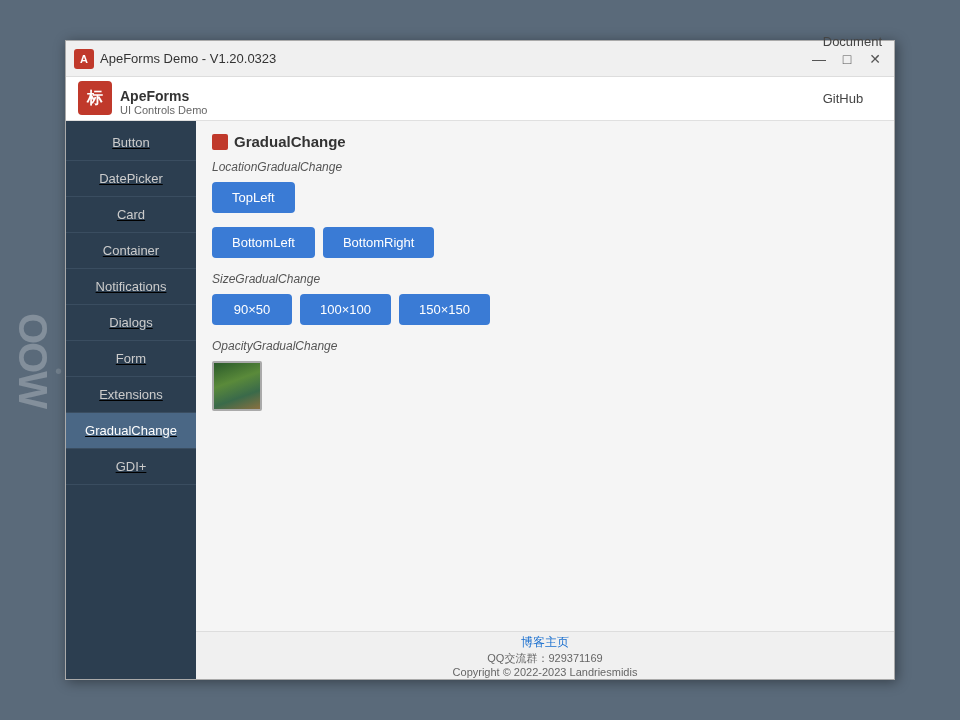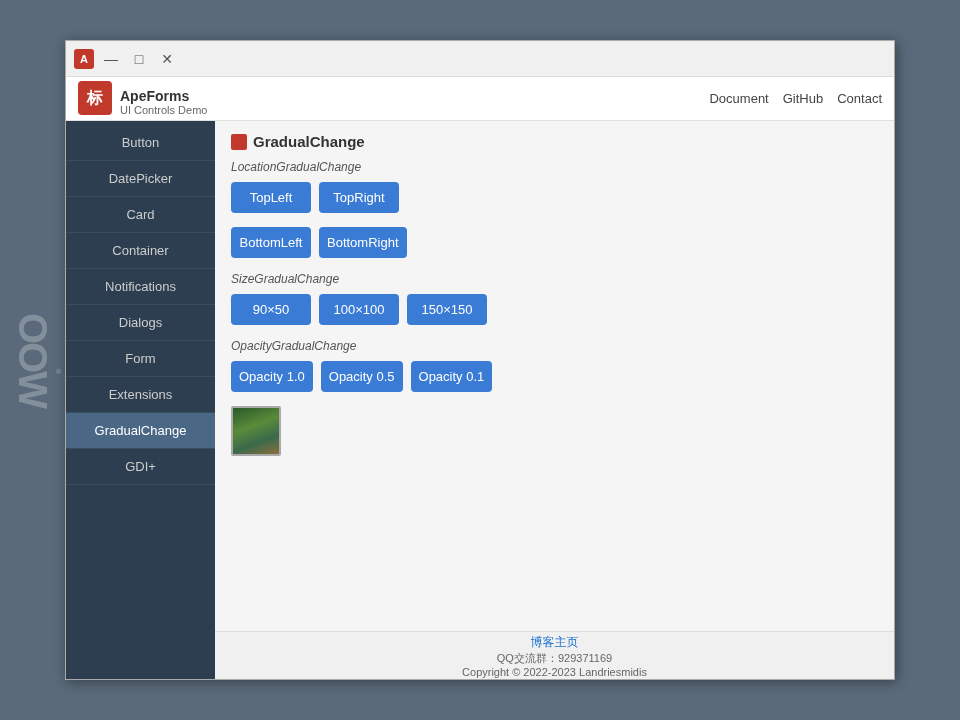--- a/index.html
+++ b/index.html
@@ -108,44 +108,46 @@
       font-size: 14px;
       font-weight: bold;
       color: #333;
     }
     .logo-subtitle {
       font-size: 11px;
       color: #666;
     }
     .nav-links {
       display: flex;
-      gap: 14px;
+      gap: 42px;
+      flex-direction: column;
     }
     .nav-link {
       font-size: 13px;
       color: #444;
       cursor: pointer;
       text-decoration: none;
     }
 
     
     .main-layout {
       display: flex;
       flex: 1;
       overflow: hidden;
     }
 
     
     .sidebar {
-      width: 149px;
+      width: 130px;
       background: #2c3e50;
       display: flex;
       flex-direction: column;
       flex-shrink: 0;
       padding-top: 4px;
+      text-decoration: underline;
     }
     .sidebar-item {
       padding: 10px 0;
       text-align: center;
       color: #ccc;
       cursor: pointer;
       font-size: 13px;
       border-bottom: 1px solid #3a4d60;
     }
     .sidebar-item.active { background: #4a6785; color: #fff; }
@@ -193,21 +195,21 @@
       font-style: italic;
     }
 
     
     .btn-group {
       display: flex;
       gap: 8px;
       margin-bottom: 14px;
     }
     .demo-btn {
-      padding: 8px 8px;
+      padding: 8px 20px;
       background: #3a7bd5;
       color: #fff;
       border: none;
       border-radius: 4px;
       font-size: 13px;
       cursor: pointer;
       min-width: 80px;
     }
 
     
@@ -277,20 +279,21 @@
 
 <span class="bg-text">OOW</span>
 <span class="bg-dots">• •</span>
 
 <div class="window">
 
   <div class="title-bar">
     <div class="title-bar-icon">
       <span>A</span>
     </div>
+    <span class="title-bar-text">ApeForms Demo - V1.20.0323</span>
     <div class="title-bar-controls">
       <button class="title-bar-btn">—</button>
       <button class="title-bar-btn">□</button>
       <button class="title-bar-btn close">✕</button>
     </div>
   </div>
 
   <div class="header-nav">
     <div class="logo-area">
       <div class="logo-icon">
@@ -327,40 +330,34 @@
       <div class="content-main">
 
         <div class="section-header">
           <div class="section-icon"></div>
           <span class="section-title">GradualChange</span>
         </div>
 
         <div class="sub-label">LocationGradualChange</div>
         <div class="btn-group">
           <button class="demo-btn">TopLeft</button>
-          <button class="demo-btn">TopRight</button>
         </div>
         <div class="btn-group">
           <button class="demo-btn">BottomLeft</button>
           <button class="demo-btn">BottomRight</button>
         </div>
 
         <div class="sub-label">SizeGradualChange</div>
         <div class="btn-group">
           <button class="demo-btn">90×50</button>
           <button class="demo-btn">100×100</button>
           <button class="demo-btn">150×150</button>
         </div>
 
         <div class="sub-label">OpacityGradualChange</div>
-        <div class="btn-group">
-          <button class="demo-btn">Opacity 1.0</button>
-          <button class="demo-btn">Opacity 0.5</button>
-          <button class="demo-btn">Opacity 0.1</button>
-        </div>
 
         <div class="img-thumbnail">
           <div class="img-thumbnail-inner"></div>
         </div>
 
       </div>
 
       <div class="footer">
         <a class="footer-link">博客主页</a>
         <span class="footer-text">QQ交流群：929371169</span>

